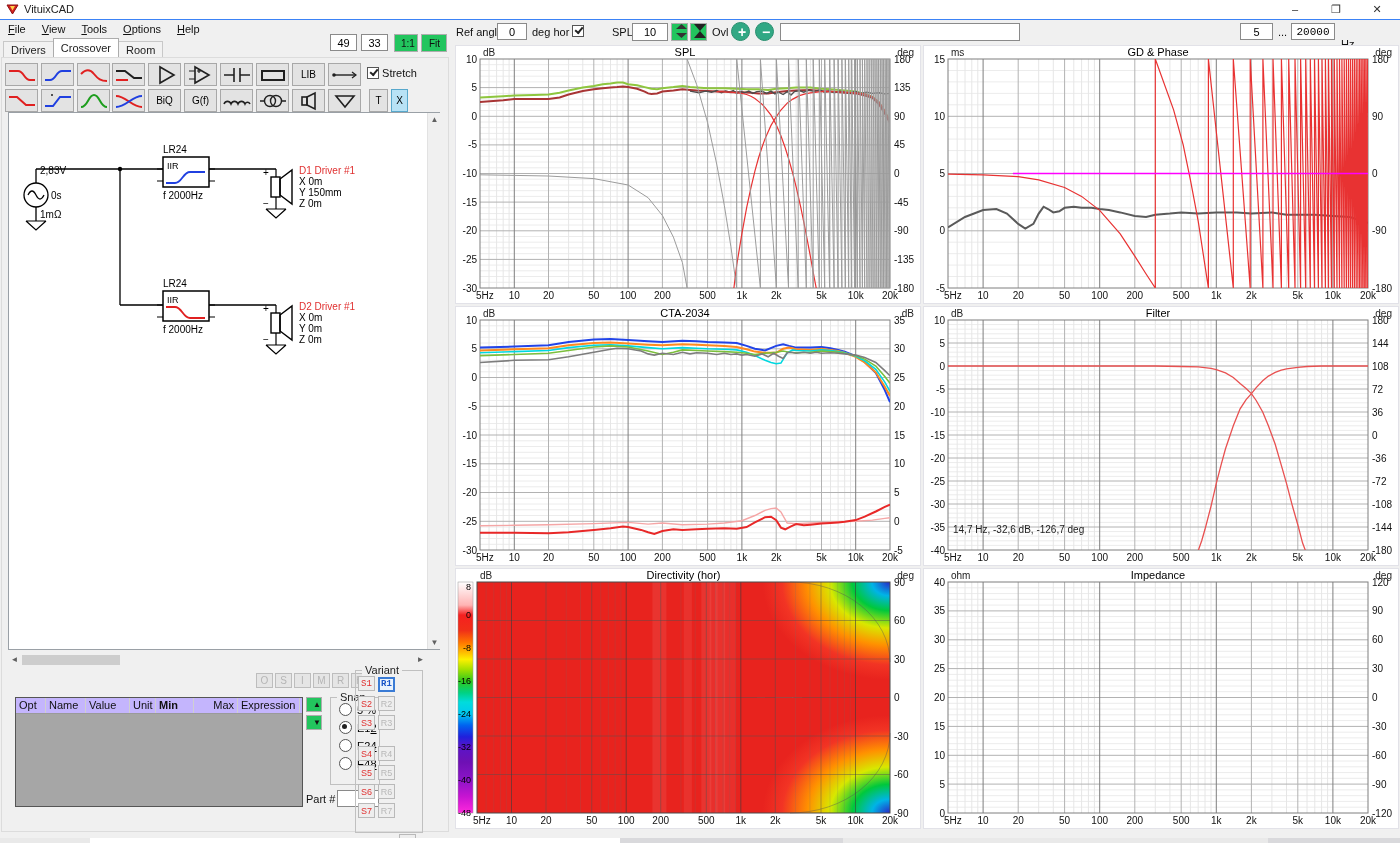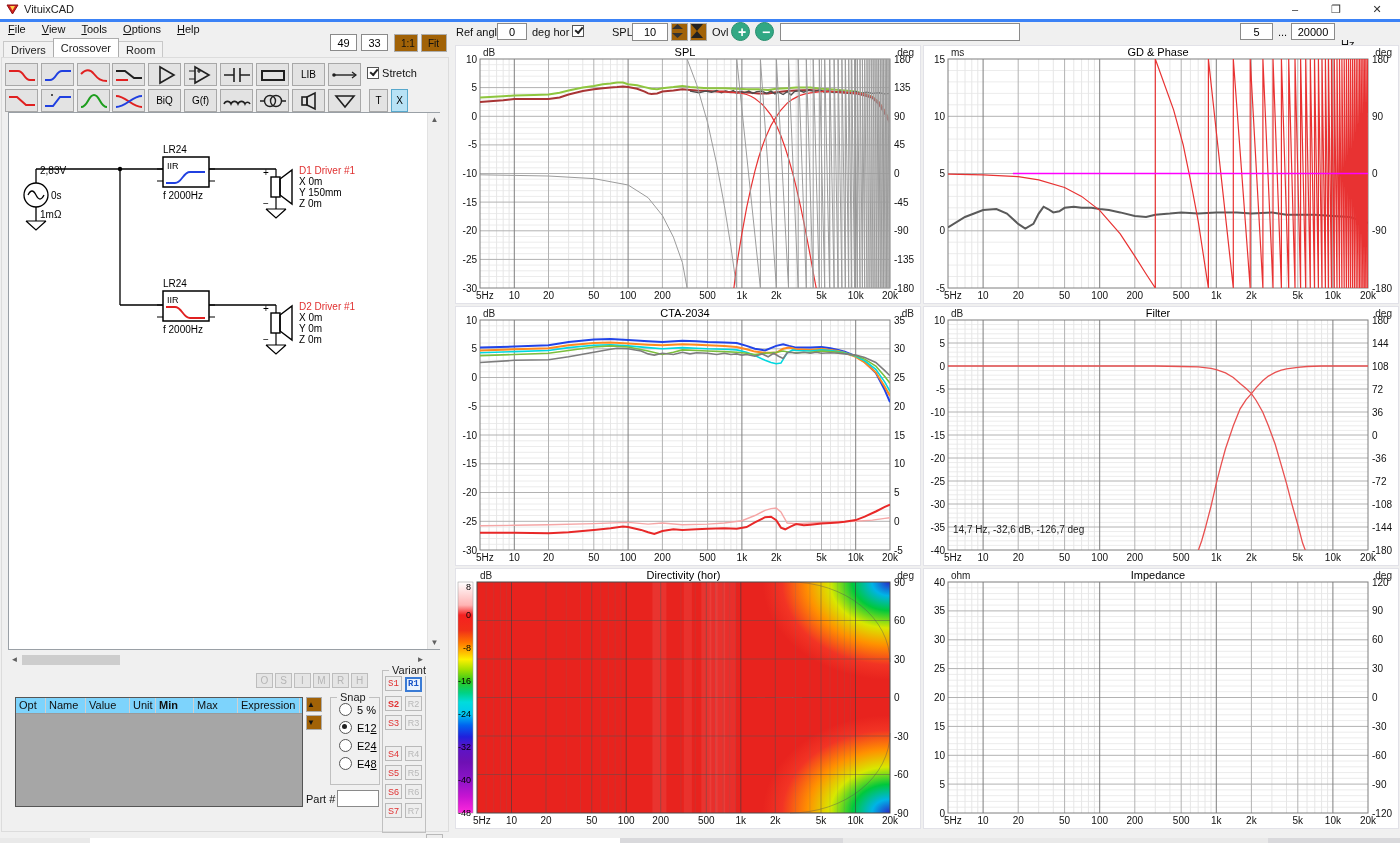--- a/index.html
+++ b/index.html
@@ -1,28 +1,28 @@
 <!DOCTYPE html>
 <html><head>
 <meta charset="utf-8">
 <style>
   html,body{margin:0;padding:0}
   body{width:1400px;height:843px;background:#f0f0f0;font-family:"Liberation Sans",sans-serif;font-size:11px;color:#000;position:relative;overflow:hidden}
   .abs{position:absolute}
-  .titlebar{left:0;top:0;width:1400px;height:19px;background:#ffffff;border-bottom:3px solid #3b82f6}
+  .titlebar{left:0;top:0;width:1400px;height:19px;background:#ffffff;border-bottom:1px solid #3b82f6}
   .title-text{position:absolute;left:24px;top:3px;font-size:11px;color:#222}
   .winbtn{position:absolute;top:0;width:30px;height:18px;text-align:center;line-height:18px;font-size:11px;color:#333;background:#fff}
   .menubar{left:0;top:20px;width:455px;height:20px}
   .menu-item{display:inline-block;padding:3px 8px;color:#111;cursor:default}
   .menu-item .u{text-decoration:underline}
   .tabs{left:3px;top:40px;height:18px}
   .tab{display:inline-block;padding:2px 7px 3px 7px;border:1px solid #c8c8c8;border-bottom:none;background:#f2f2f2;margin-right:-1px;color:#222;position:relative}
   .tab.active{background:#ffffff;padding-top:3px;top:-2px;border-color:#acacac;z-index:3}
   .panel{left:1px;top:57px;width:448px;height:775px;background:#f0f0f0;border:1px solid #dcdcdc;box-sizing:border-box}
-  .btn{background:#a16207;border:1px solid #adadad;box-sizing:border-box;text-align:left;color:#111;font-size:11px}
+  .btn{background:#22c55e;border:1px solid #adadad;box-sizing:border-box;text-align:right;color:#111;font-size:11px}
   .tbtn{position:absolute;width:33px;height:23px;background:#e3e3e3;border:1px solid #a8a8a8;box-sizing:border-box;display:flex;align-items:center;justify-content:center;padding:0}
   .tbtn.textb{font-size:10px}
   .input{background:#fff;border:1px solid #8a8a8a;box-sizing:border-box;font-family:"Liberation Sans",sans-serif;font-size:11px;padding:0 2px;color:#000}
   .chart{position:absolute;background:#fff;border:1px solid #e2e2e8;box-sizing:border-box}
   .canvas{position:absolute;left:8px;top:112px;width:432px;height:538px;background:#fff;border:1px solid #9aa0a6;box-sizing:border-box}
   .scroll{position:absolute;background:#f0f0f0}
   .thumb{position:absolute;background:#cdcdcd}
   .sarrow{position:absolute;color:#606060;font-size:8px;line-height:13px;text-align:center;width:13px;height:13px}
   .mini{display:inline-block;width:17px;height:15px;background:#e5e5e5;border:1px solid #bdbdbd;color:#b5b5b5;font-size:10px;text-align:center;line-height:14px;margin-right:2px;box-sizing:border-box}
   .groupbox{position:absolute;border:1px solid #c0c0c0;box-sizing:border-box}
@@ -30,21 +30,21 @@
   .radio-row{margin:5px 0 0 8px;display:flex;align-items:center}
   .radio{width:11px;height:11px;border:1px solid #555;border-radius:50%;background:#fff;margin-right:5px;position:relative;flex:none}
   .radio.sel::after{content:"";position:absolute;left:2px;top:2px;width:5px;height:5px;border-radius:50%;background:#222}
   .vbtn{width:17px;height:15px;border:1px solid #b9b9b9;background:#eeeeee;font-size:9px;text-align:center;line-height:14px;box-sizing:border-box}
   .vbtn.s{color:#e03030}
   .vbtn.r-active{color:#1a56c8;border:2px solid #3a7bd5;background:#eaf3fd;font-weight:bold;line-height:11px}
   .vbtn.r-dis{color:#b8b8b8}
   .checkbox{display:inline-block;width:12px;height:12px;background:#fff;border:1px solid #555;box-sizing:border-box;position:relative;vertical-align:-2px}
   .checkbox.on::after{content:"";position:absolute;left:2px;top:1px;width:6px;height:3px;border-left:2px solid #222;border-bottom:2px solid #222;transform:rotate(-50deg)}
   .roundbtn{width:19px;height:19px;border-radius:10px;background:#31a884;border:1px solid #2a8f70;color:#fff;font-size:14px;font-weight:bold;text-align:center;line-height:17px}
-  .tblhead{display:flex;background:#7dd3fc;border-bottom:1px solid #9a9a9a;height:15px}
+  .tblhead{display:flex;background:#c4b5fd;border-bottom:1px solid #9a9a9a;height:15px}
   .th{border-right:1px solid #d0d0d0;padding:1px 3px;box-sizing:border-box;color:#111;overflow:hidden;white-space:nowrap}
   .lbl{color:#111}
 </style>
 </head>
 <body>
 
 <div class="abs titlebar">
   <svg class="abs" style="left:6px;top:3px" width="13" height="13">
     <polygon points="1,2 12,2 6.5,11" fill="#d42020" stroke="#8a1010" stroke-width="1"></polygon>
     <polygon points="4,3 9,3 6.5,7.5" fill="#ffd24a"></polygon>
@@ -227,21 +227,21 @@
 
 <div class="abs" style="left:256px;top:673px" id="osimrh"><span class="mini">O</span><span class="mini">S</span><span class="mini">I</span><span class="mini">M</span><span class="mini">R</span><span class="mini">H</span></div>
 
 <div class="abs" style="left:15px;top:697px;width:288px;height:110px;border:1px solid #555;box-sizing:border-box;background:#a6a6a6">
   <div class="tblhead" id="tblhead">
       <div class="th" style="width: 30px;">Opt</div>
       <div class="th" style="width: 40px;">Name</div>
       <div class="th" style="width: 44px;">Value</div>
       <div class="th" style="width: 26px;">Unit</div>
       <div class="th" style="width: 38px; font-weight: bold;">Min</div>
-      <div class="th" style="width: 44px;">Max</div>
+      <div class="th" style="width: 44px; text-align: right;">Max</div>
       <div class="th" style="width: 62px;">Expression</div>
     </div>
 </div>
 
 <button class="abs btn" style="left:306px;top:697px;width:16px;height:15px;font-size:8px;padding:0">▲</button>
 <button class="abs btn" style="left:306px;top:715px;width:16px;height:15px;font-size:8px;padding:0">▼</button>
 
 <div class="abs groupbox" style="left:330px;top:697px;width:50px;height:88px">
   <span class="gb-label">Snap</span>
   <div id="snapopts">
@@ -264,25 +264,25 @@
         <span class="radio"></span>
         <span>E4</span>
         <span class="u" style="text-decoration: underline;">8</span>
       </div>
     </div>
 </div>
 
 <span class="abs lbl" style="left:306px;top:793px">Part #</span>
 <input class="abs input" style="left: 337px; top: 790px; width: 42px; height: 17px;" value="">
 
-<div class="abs groupbox" style="left:382px;top:670px;width:44px;height:163px">
+<div class="abs groupbox" style="left:355px;top:670px;width:68px;height:163px">
   <span class="gb-label">Variant</span>
   <div id="variants" style="margin:5px 0 0 2px">
       <div style="margin-bottom: 4px; font-family: Liberation Mono, monospace;"><span class="vbtn s" style="display: inline-block;">S1</span><span class="vbtn r-active" style="display: inline-block; margin-left: 3px;">R1</span></div>
-      <div style="margin-bottom: 4px;"><span class="vbtn s" style="display: inline-block; font-weight: bold;">S2</span><span class="vbtn r-dis" style="display: inline-block; margin-left: 3px;">R2</span></div>
+      <div style="margin-bottom: 4px;"><span class="vbtn s" style="display: inline-block;">S2</span><span class="vbtn r-dis" style="display: inline-block; margin-left: 3px;">R2</span></div>
       <div style="margin-bottom: 16px;"><span class="vbtn s" style="display: inline-block;">S3</span><span class="vbtn r-dis" style="display: inline-block; margin-left: 3px;">R3</span></div>
       <div style="margin-bottom: 4px;"><span class="vbtn s" style="display: inline-block;">S4</span><span class="vbtn r-dis" style="display: inline-block; margin-left: 3px;">R4</span></div>
       <div style="margin-bottom: 4px;"><span class="vbtn s" style="display: inline-block;">S5</span><span class="vbtn r-dis" style="display: inline-block; margin-left: 3px;">R5</span></div>
       <div style="margin-bottom: 4px;"><span class="vbtn s" style="display: inline-block;">S6</span><span class="vbtn r-dis" style="display: inline-block; margin-left: 3px;">R6</span></div>
       <div style="margin-bottom: 16px;"><span class="vbtn s" style="display: inline-block;">S7</span><span class="vbtn r-dis" style="display: inline-block; margin-left: 3px;">R7</span></div>
       <div style="margin-bottom: 4px;"><span class="vbtn s" style="display: inline-block; margin-left: 41px;">S8</span><span class="vbtn r-dis" style="display: inline-block; margin-left: 3px;">R8</span></div>
     </div>
 </div>
 
 <span class="abs lbl" style="left:456px;top:26px">Ref angle</span>
@@ -298,21 +298,21 @@
 <button class="abs btn" style="left:690px;top:23px;width:17px;height:18px;padding:0"><svg width="12" height="14">
       <polygon points="0,0 12,0 6,7" fill="#222"></polygon>
       <polygon points="6,7 0,14 12,14" fill="#222"></polygon>
     </svg></button>
 <span class="abs lbl" style="left:712px;top:26px">Ovl</span>
 <button class="abs roundbtn" style="left:731px;top:22px">+</button>
 <button class="abs roundbtn" style="left:755px;top:22px">−</button>
 <input class="abs input" style="left: 780px; top: 23px; width: 240px; height: 18px;" value="">
 <input class="abs input" style="left: 1240px; top: 23px; width: 33px; height: 17px; text-align: center;" value="5">
 <span class="abs lbl" style="left:1278px;top:26px">...</span>
-<input class="abs input" style="left: 1291px; top: 23px; width: 44px; height: 17px; text-align: center;" value="20000">
+<input class="abs input" style="left: 1291px; top: 23px; width: 44px; height: 17px; text-align: center; font-family: Liberation Mono, monospace;" value="20000">
 <span class="abs lbl" style="left:1341px;top:38px">Hz</span>
 
 <div class="chart" style="left:455px;top:45px;width:466px;height:259px"><svg width="464" height="257" font-family="Liberation Sans,sans-serif" font-size="10">
       <defs>
         <clipPath id="cspl">
           <rect x="24" y="13" width="410" height="229"></rect>
         </clipPath>
       </defs>
       <line x1="24" y1="236.3" x2="434" y2="236.3" stroke-width="1" stroke="#ececec"></line>
       <line x1="24" y1="230.5" x2="434" y2="230.5" stroke-width="1" stroke="#ececec"></line>

